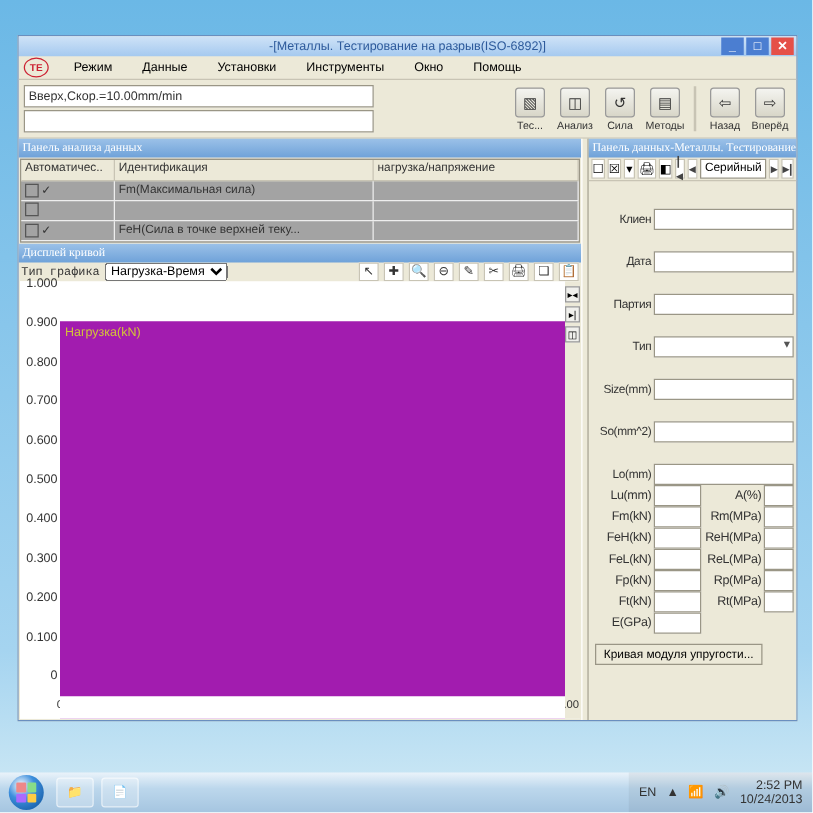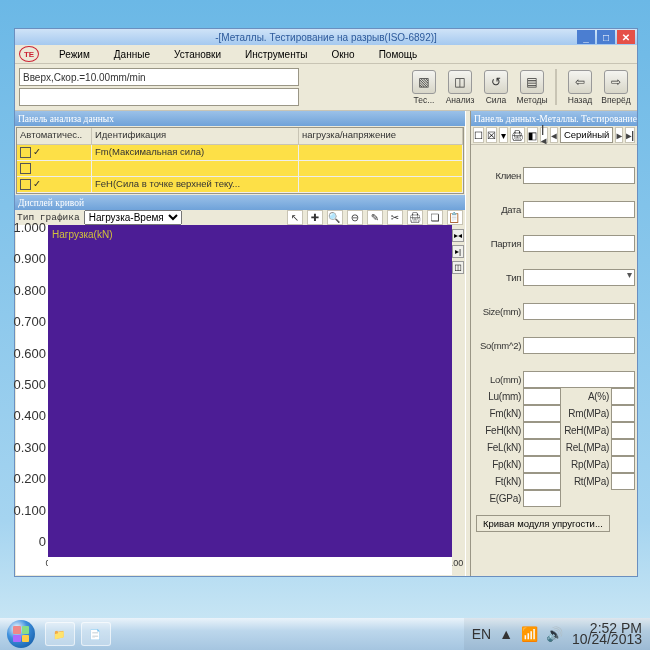--- a/index.html
+++ b/index.html
@@ -17,40 +17,40 @@
 .tb-input{height:16px;border:1px solid #9a9686;background:#fff;padding:0 3px;font-size:10px;display:flex;align-items:center;color:#333;}
 .tb-right{flex:1;display:flex;align-items:center;justify-content:flex-end;padding:0 4px;gap:2px;}
 .tb-btn{width:34px;display:flex;flex-direction:column;align-items:center;font-size:8.5px;color:#333;cursor:pointer;}
 .tb-btn .ico{width:22px;height:22px;border:1px solid #999;background:linear-gradient(to bottom,#f4f4f0,#d8d6c8);border-radius:3px;margin-bottom:1px;display:flex;align-items:center;justify-content:center;font-size:12px;}
 .vline{width:2px;height:36px;background:#c8c4b4;margin:0 4px;}
 .content{flex:1;display:flex;min-height:0;}
 .left-pane{flex:0 0 450px;display:flex;flex-direction:column;background:#ece9d8;min-width:0;}
 .sep{width:4px;background:#ece9d8;border-left:1px solid #fff;border-right:1px solid #9a9686;}
 .right-pane{flex:1;display:flex;flex-direction:column;background:#ece9d8;min-width:0;}
 .panel-head{height:15px;background:linear-gradient(to bottom,#9bc1e8,#6fa2d9);color:#fff;font-size:9.5px;padding:0 3px;display:flex;align-items:center;overflow:hidden;white-space:nowrap;font-family:Liberation Serif, serif;}
-.grid{background:#fde047;border:1px solid #9a9686;margin:1px;}
+.grid{background:#a3a3a3;border:1px solid #9a9686;margin:1px;}
 .grid-head{display:flex;height:16px;background:#ece9d8;border-bottom:1px solid #c8c4b4;}
 .grid-head div{border-right:1px solid #c8c4b4;font-size:9.5px;padding:1px 3px;color:#333;}
 .grid-row{display:flex;height:15px;border-bottom:1px solid #eee;font-size:9.5px;color:#333;}
 .grid-row div{border-right:1px solid #eee;padding:1px 3px;}
 .chk{width:9px;height:9px;border:1px solid #555;display:inline-block;vertical-align:middle;margin-right:2px;}
 .curve-hdr{height:14px;display:flex;align-items:center;padding:0 2px;gap:4px;}
 .curve-hdr label{font-size:9.5px;color:#333;font-family:Liberation Mono, monospace;}
 .curve-hdr select{font-size:10px;height:15px;}
 .curve-tools{margin-left:auto;display:flex;gap:4px;}
 .curve-tools span{width:14px;height:13px;border:1px solid #c8c4b4;background:#fff;font-size:10px;display:flex;align-items:center;justify-content:center;color:#333;cursor:pointer;}
 .chart-cont{flex:1;display:flex;margin:1px;background:#fff;position:relative;}
 .yaxis{width:32px;background:#fff;display:flex;flex-direction:column;}
-.plot{flex:1;background:#4c1d95;position:relative;}
+.plot{flex:1;background:#a21caf;position:relative;margin-top:32px;}
 .plot .lab{position:absolute;color:#d2c23a;font-size:10px;}
 .xaxis{height:18px;background:#fff;}
 .side{width:12px;background:#ece9d8;display:flex;flex-direction:column;gap:3px;padding-top:4px;align-items:center;}
 .side span{width:10px;height:11px;border:1px solid #999;background:#f0f0ec;font-size:8px;display:flex;align-items:center;justify-content:center;cursor:pointer;}
 .yticks{position:absolute;left:0;top:0;bottom:18px;width:32px;}
-.ytick{position:absolute;right:2px;font-size:13px;color:#333;transform:translateY(-50%);}
+.ytick{position:absolute;right:2px;font-size:10px;color:#333;transform:translateY(-50%);}
 .xticks{position:absolute;left:32px;right:12px;bottom:0;height:18px;}
 .xtick{position:absolute;top:1px;font-size:9px;color:#333;transform:translateX(-50%);}
 .right-toolbar{height:18px;display:flex;align-items:center;gap:2px;padding:0 2px;border-bottom:1px solid #c8c4b4;}
 .right-toolbar span{width:16px;height:14px;border:1px solid #c8c4b4;background:#fff;display:flex;align-items:center;justify-content:center;font-size:10px;cursor:pointer;}
 .right-toolbar .navbtn{width:13px;font-weight:bold;color:#444;}
 .right-toolbar .lbl{border:1px solid #9a9686;padding:0 3px;background:#fff;height:14px;line-height:14px;font-size:9.5px;width:auto;}
 .form{padding:4px 2px;overflow:hidden;}
 .frow{display:flex;height:16px;align-items:center;margin-bottom:1px;margin-top:18px;}
 .frow label{width:48px;text-align:right;font-size:9.5px;color:#333;padding-right:2px;letter-spacing:-0.3px;}
 .frow input{flex:1;height:13px;min-width:0;border:1px solid #9a9686;background:#fff;font-size:10px;}
@@ -58,21 +58,21 @@
 .frow2 label{text-align:right;font-size:10px;color:#333;letter-spacing:-0.3px;}
 .frow2 input{height:13px;border:1px solid #9a9686;background:#fff;font-size:10px;}
 .sel{height:15px;border:1px solid #9a9686;background:#fff;flex:1;position:relative;}
 .sel::after{content:"▾";position:absolute;right:2px;top:-1px;color:#555;}
 .module-btn{margin:8px 3px;padding:2px 6px;border:1px solid #9a9686;background:#ece9d8;font-size:9.5px;display:inline-block;}
 .taskbar{position:absolute;left:0;bottom:0;width:650px;height:32px;background:linear-gradient(to bottom,#eaf3fa,#bcd7ec 40%,#a5c5e0);display:flex;align-items:center;}
 .startbtn{width:42px;height:32px;display:flex;align-items:center;justify-content:center;}
 .orb{width:28px;height:28px;border-radius:50%;background:radial-gradient(circle at 35% 30%,#fff,#3d8fdd 40%,#0b4f97);display:grid;grid-template:1fr 1fr/1fr 1fr;gap:1px;padding:6px;box-sizing:border-box;}
 .orb div{border-radius:1px;} .q1{background:#e88;} .q2{background:#8d8;} .q3{background:#ab6aff;} .q4{background:#fc4;}
 .task-ico{width:28px;height:22px;margin:0 3px;border:1px solid rgba(255,255,255,.6);border-radius:3px;background:rgba(255,255,255,.25);display:flex;align-items:center;justify-content:center;}
-.tray{margin-left:auto;display:flex;align-items:center;height:100%;background:rgba(0,0,0,.05);padding:0 8px;font-size:14px;color:#333;gap:8px;justify-content:center;}
+.tray{margin-left:auto;display:flex;align-items:center;height:100%;background:rgba(0,0,0,.05);padding:0 8px;font-size:10px;color:#333;gap:8px;justify-content:center;}
 .tray .time{text-align:right;line-height:11px;}
 </style>
 </head>
 <body>
 
 <div class="canvas">
  <div class="app-window">
   <div class="titlebar">
     <span>-[Металлы. Тестирование на разрыв(ISO-6892)]</span>
     <div class="wincontrols">

